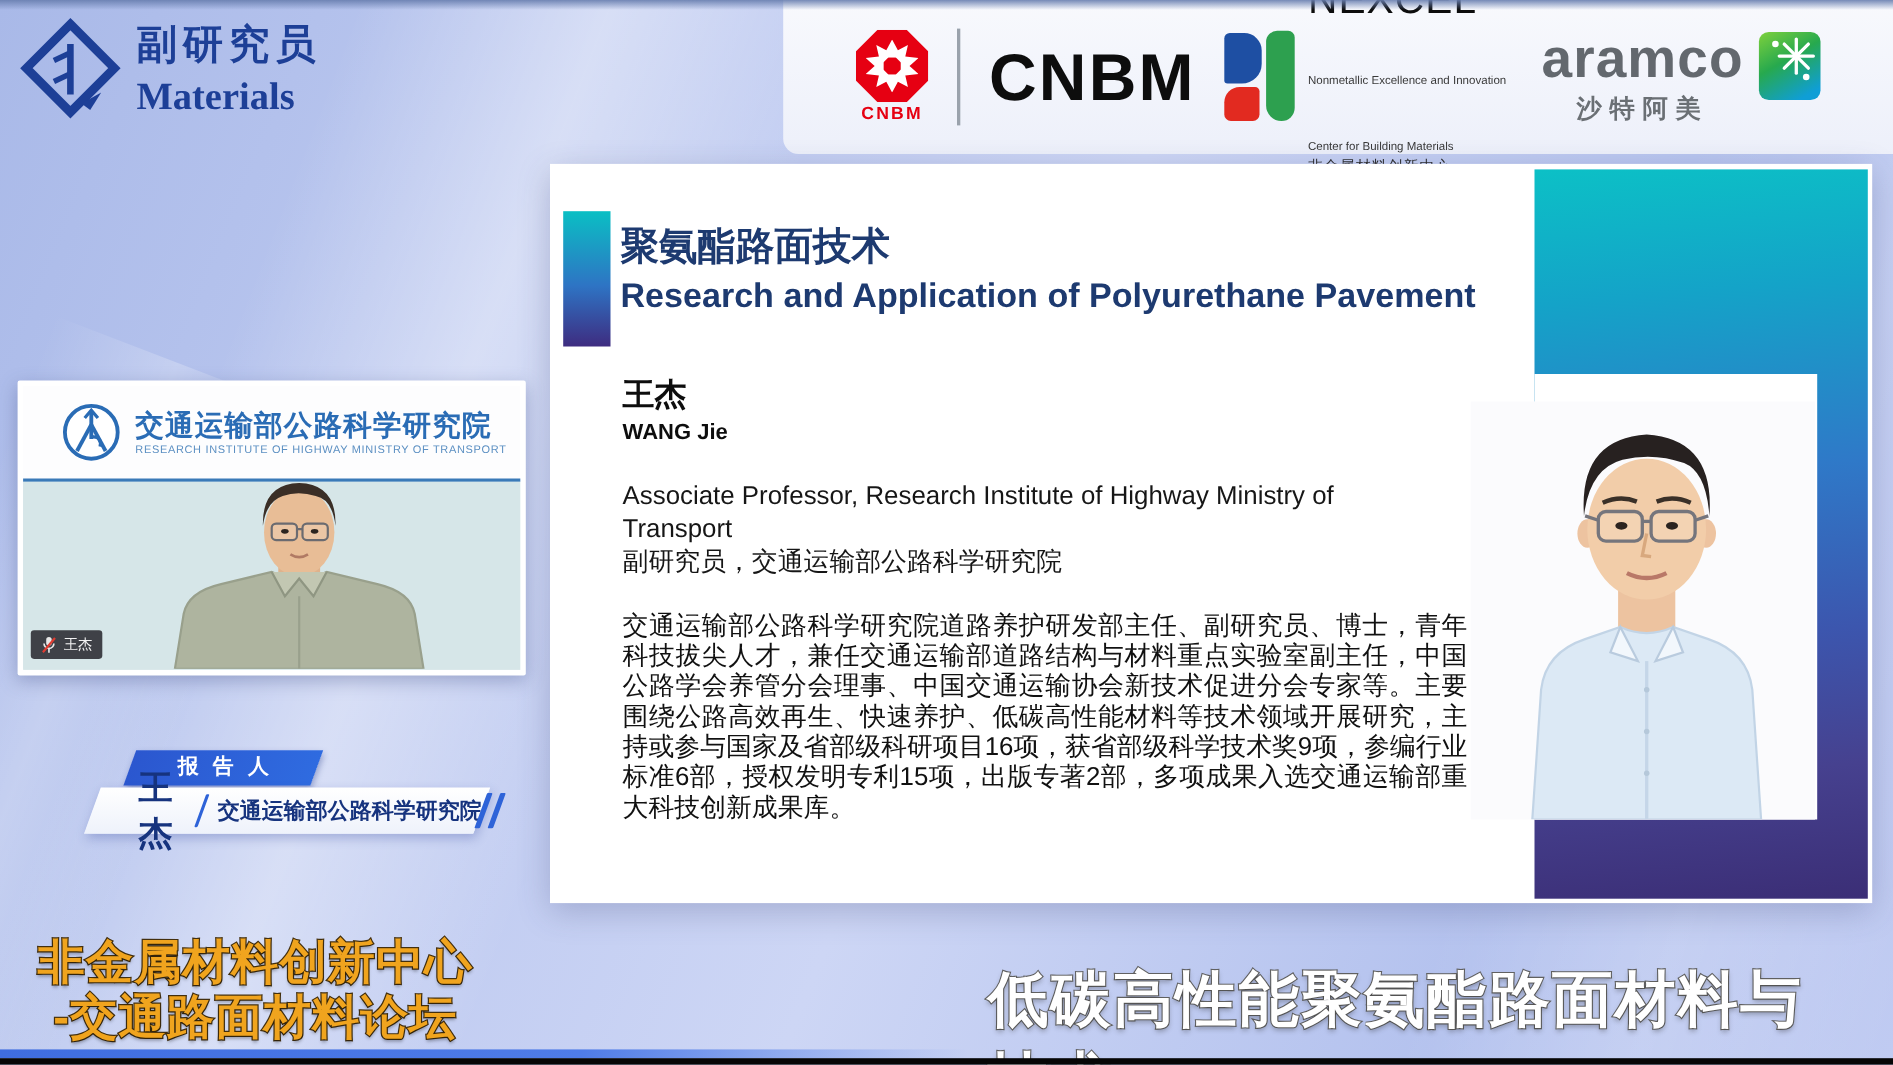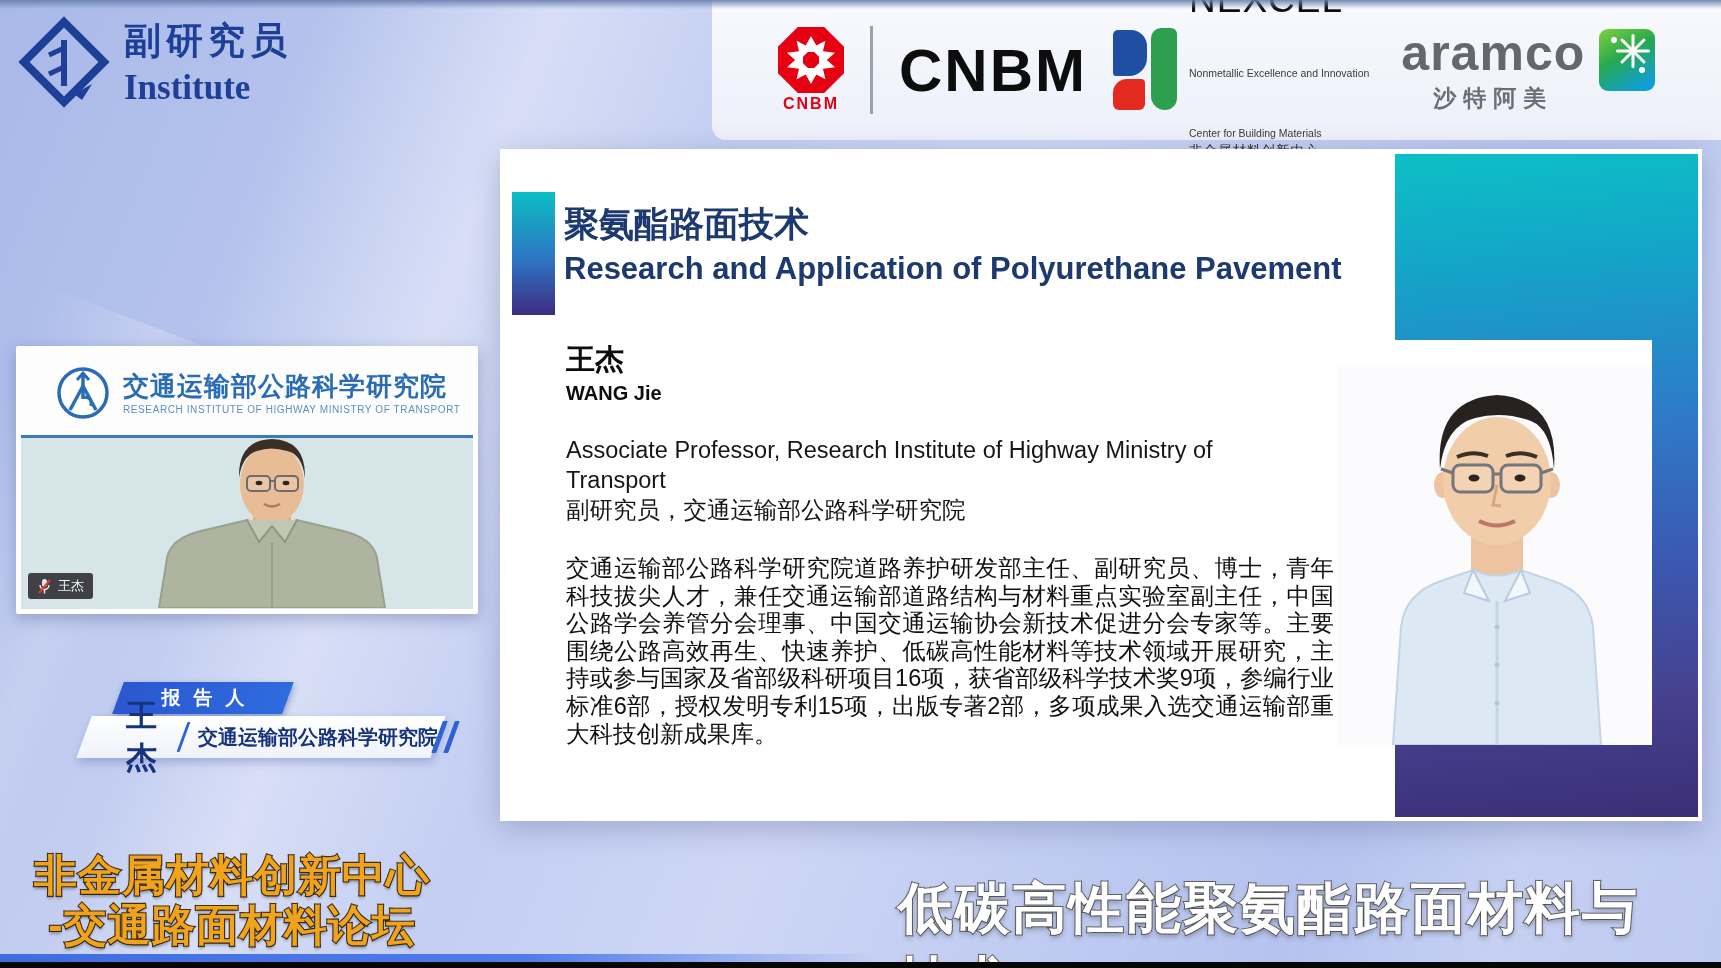--- a/index.html
+++ b/index.html
@@ -171,21 +171,21 @@
   <div class="koushare">
     <svg width="96" height="96" viewBox="0 0 96 96">
       <path d="M48 8 L88 48 L48 88 L8 48 Z" fill="none" stroke="#1d3f97" stroke-width="8"></path>
       <line x1="48" y1="26" x2="48" y2="72" stroke="#1d3f97" stroke-width="6"></line>
       <line x1="33" y1="41" x2="48" y2="34" stroke="#1d3f97" stroke-width="5"></line>
       <line x1="33" y1="60" x2="48" y2="53" stroke="#1d3f97" stroke-width="5"></line>
       <path d="M58 80 L76 70 L66 86 Z" fill="#1d3f97"></path>
     </svg>
     <div class="ks-texts">
       <div class="ks-cn">副研究员</div>
-      <div class="ks-en">Institute</div>
+      <div class="ks-en">Materials</div>
     </div>
   </div>
 
   <div class="card">
     <div class="deco"></div>
     <div class="deco-notch"></div>
 
     <div class="photo">
       <svg width="313" height="380" viewBox="0 0 313 380">
         <rect x="0" y="0" width="313" height="380" fill="#fbfbfd"></rect>

